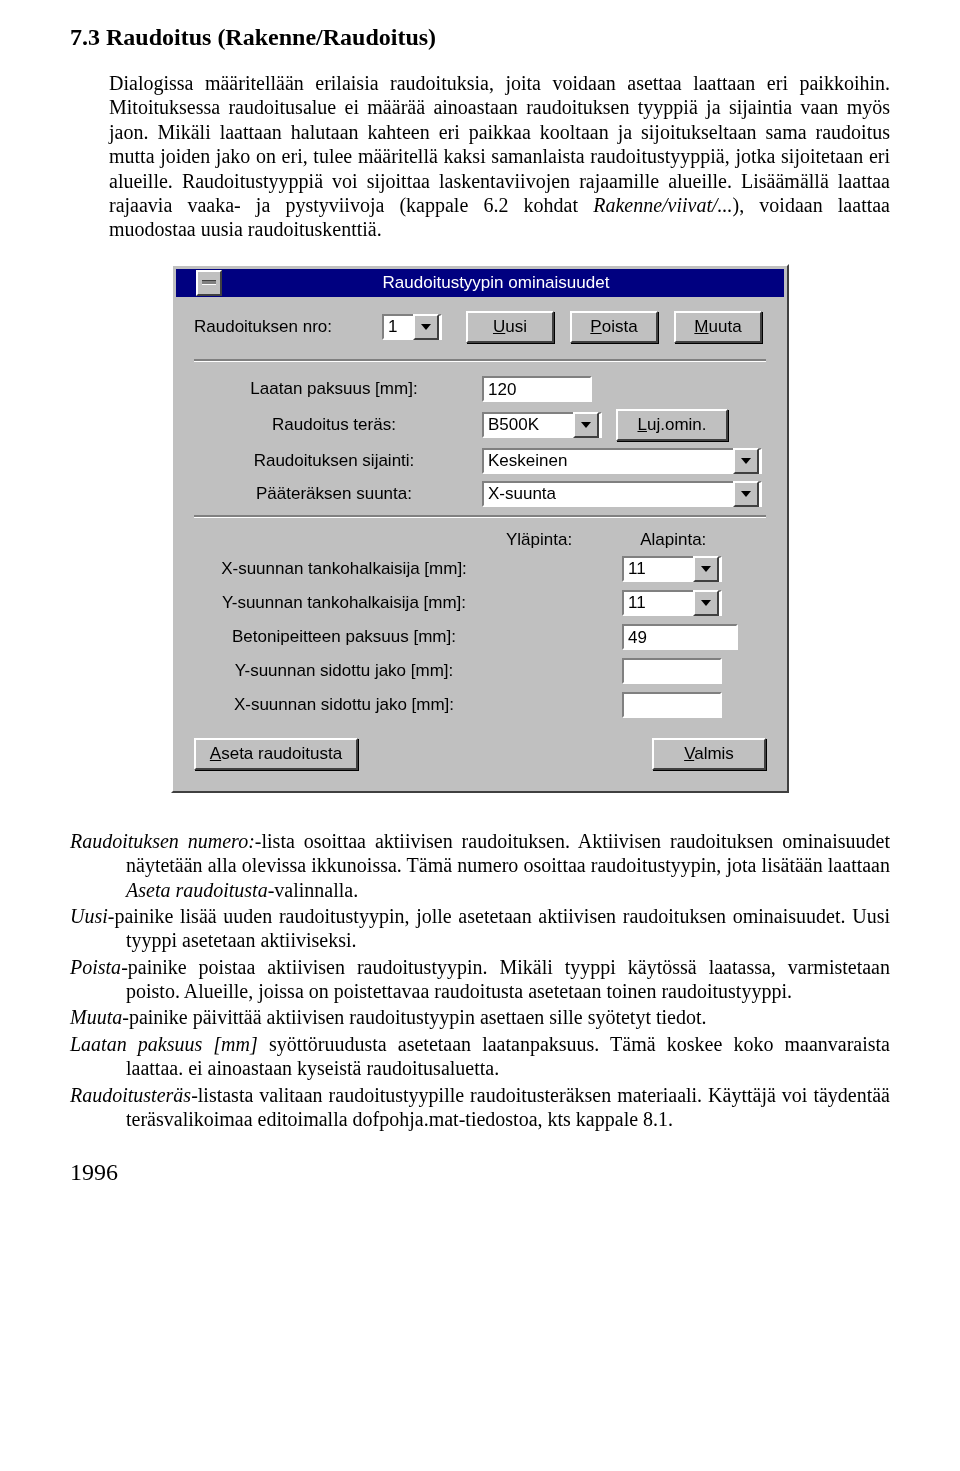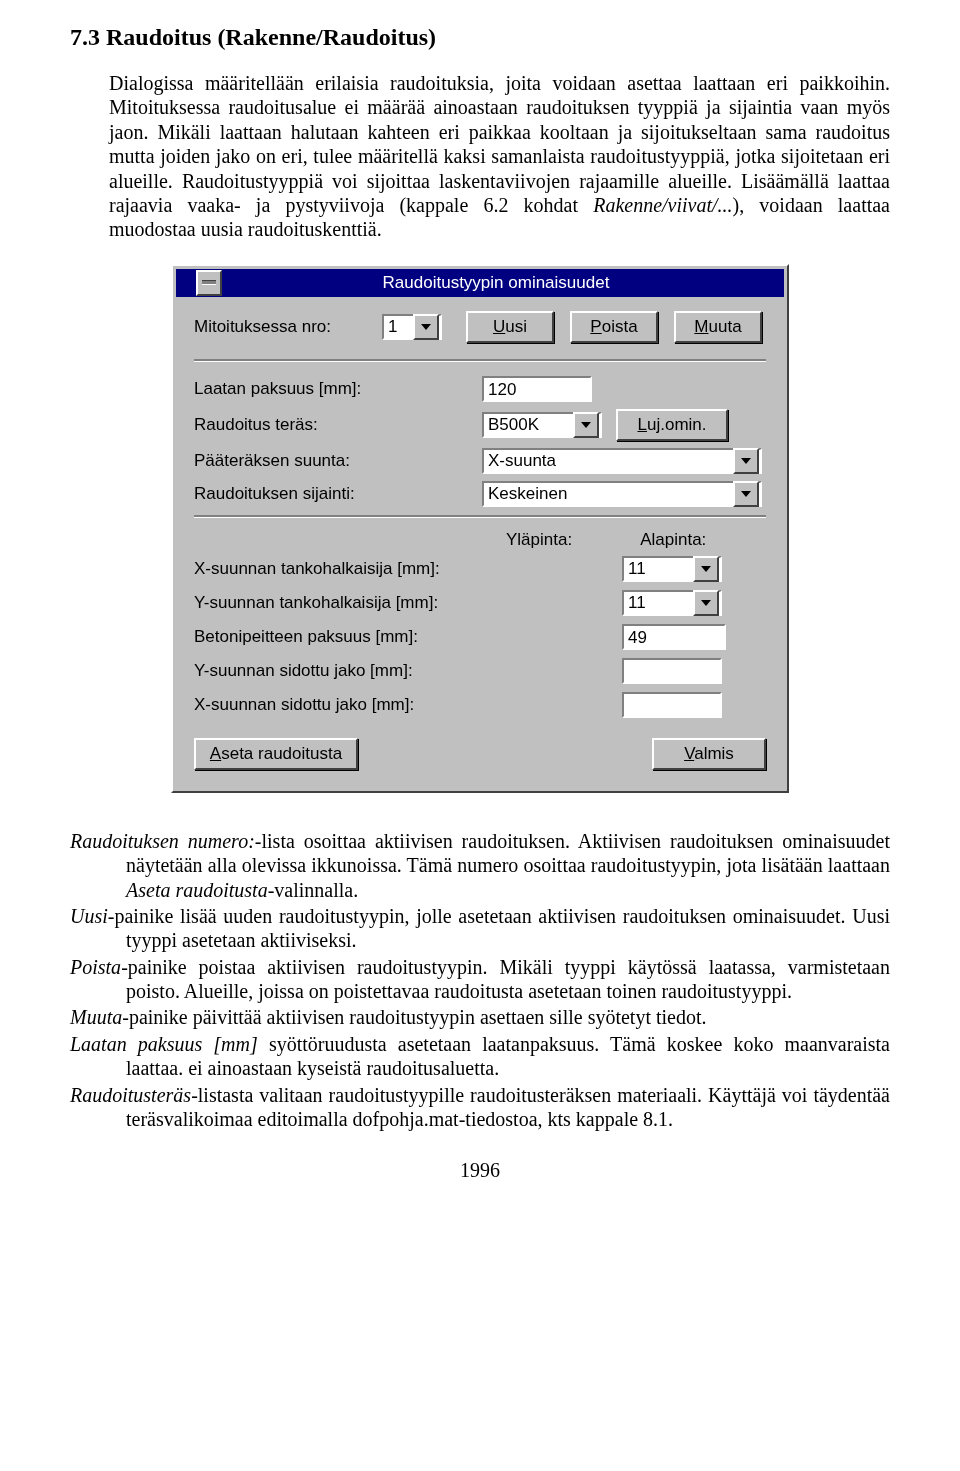--- a/index.html
+++ b/index.html
@@ -84,21 +84,21 @@
   .titletext {
     flex: 1;
     text-align: center;
     font-size: 17px;
   }
   .dlg-body {
     padding: 14px 18px 18px 18px;
   }
   .row { display: flex; align-items: center; margin-bottom: 8px; }
   .toprow { margin-bottom: 16px; }
-  .lbl { text-align: left; flex-shrink: 0; }
+  .lbl { text-align: center; flex-shrink: 0; }
   .lbl-w1 { width: 180px; margin-right: 8px; }
   .lbl-w2 { width: 280px; margin-right: 8px; }
   .lbl-w3 { width: 300px; margin-right: 8px; }
 
   .btn {
     background: #c0c0c0;
     border: 2px solid #fff;
     border-right-color: #404040;
     border-bottom-color: #404040;
     box-shadow: 1px 1px 0 #000;
@@ -162,23 +162,22 @@
   .defs { margin-top: 10px; }
   .def {
     text-align: justify;
     line-height: 1.22;
     margin-bottom: 2px;
     padding-left: 56px;
     text-indent: -56px;
   }
 
   .footer-year {
-    text-align: center;
     margin-top: 28px;
-    font-size: 20px;
+    font-size: 24px;
   }
 </style>
 </head>
 <body>
 
 <div class="page">
 
 
   <div class="section-title">7.3 Raudoitus (Rakenne/Raudoitus)</div>
 
@@ -190,21 +189,21 @@
     <div class="dialog">
       <div class="titlebar">
         <div class="sysmenu">
             <div class="dash"></div>
           </div>
         <div class="titletext">Raudoitustyypin ominaisuudet</div>
       </div>
       <div class="dlg-body">
 
         <div class="row toprow">
-          <div class="lbl lbl-w1" style="text-align:left">Mitoituksessa nro:</div>
+          <div class="lbl lbl-w1" style="text-align:left">Raudoituksen nro:</div>
           <div class="combo" style="width:60px">
             <span class="val">1</span>
             <div class="drop">
                 <div class="arrow-down"></div>
               </div>
           </div>
           <div style="width:24px"></div>
           <div class="btn small"><span class="ul">U</span><span></span>usi</div>
           <div style="width:16px"></div>
           <div class="btn small"><span class="ul">P</span>oista</div>
@@ -224,37 +223,37 @@
             <div class="combo" style="width:120px">
               <span class="val">B500K</span>
               <div class="drop">
                   <div class="arrow-down"></div>
                 </div>
             </div>
             <div style="width:14px"></div>
             <div class="btn med"><span class="ul">L</span>uj.omin.</div>
           </div>
           <div class="row">
+            <div class="lbl lbl-w2">Raudoituksen sijainti:</div>
+            <div class="combo" style="width:280px">
+              <span class="val">Keskeinen</span>
+              <div class="drop">
+                  <div class="arrow-down"></div>
+                </div>
+            </div>
+          </div>
+          <div class="row">
             <div class="lbl lbl-w2">Pääteräksen suunta:</div>
             <div class="combo" style="width:280px">
               <span class="val">X-suunta</span>
               <div class="drop">
                   <div class="arrow-down"></div>
                 </div>
             </div>
           </div>
-          <div class="row">
-            <div class="lbl lbl-w2">Raudoituksen sijainti:</div>
-            <div class="combo" style="width:280px">
-              <span class="val">Keskeinen</span>
-              <div class="drop">
-                  <div class="arrow-down"></div>
-                </div>
-            </div>
-          </div>
         </div>
 
         <div class="sep midsep"></div>
 
         <div class="headerrow">
           <span>Yläpinta:</span>
           <span>Alapinta:</span>
         </div>
 
         <div class="row">
@@ -273,21 +272,21 @@
           <div class="combo" style="width:100px">
             <span class="val">11</span>
             <div class="drop">
                 <div class="arrow-down"></div>
               </div>
           </div>
         </div>
         <div class="row">
           <div class="lbl lbl-w3">Betonipeitteen paksuus [mm]:</div>
           <div style="width:120px"></div>
-          <div class="textbox" style="width:104px"><span>49</span></div>
+          <div class="textbox" style="width:116px"><span>49</span></div>
         </div>
         <div class="row">
           <div class="lbl lbl-w3">Y-suunnan sidottu jako [mm]:</div>
           <div style="width:120px"></div>
           <div class="textbox" style="width:100px"></div>
         </div>
         <div class="row">
           <div class="lbl lbl-w3">X-suunnan sidottu jako [mm]:</div>
           <div style="width:120px"></div>
           <div class="textbox" style="width:100px"></div>

